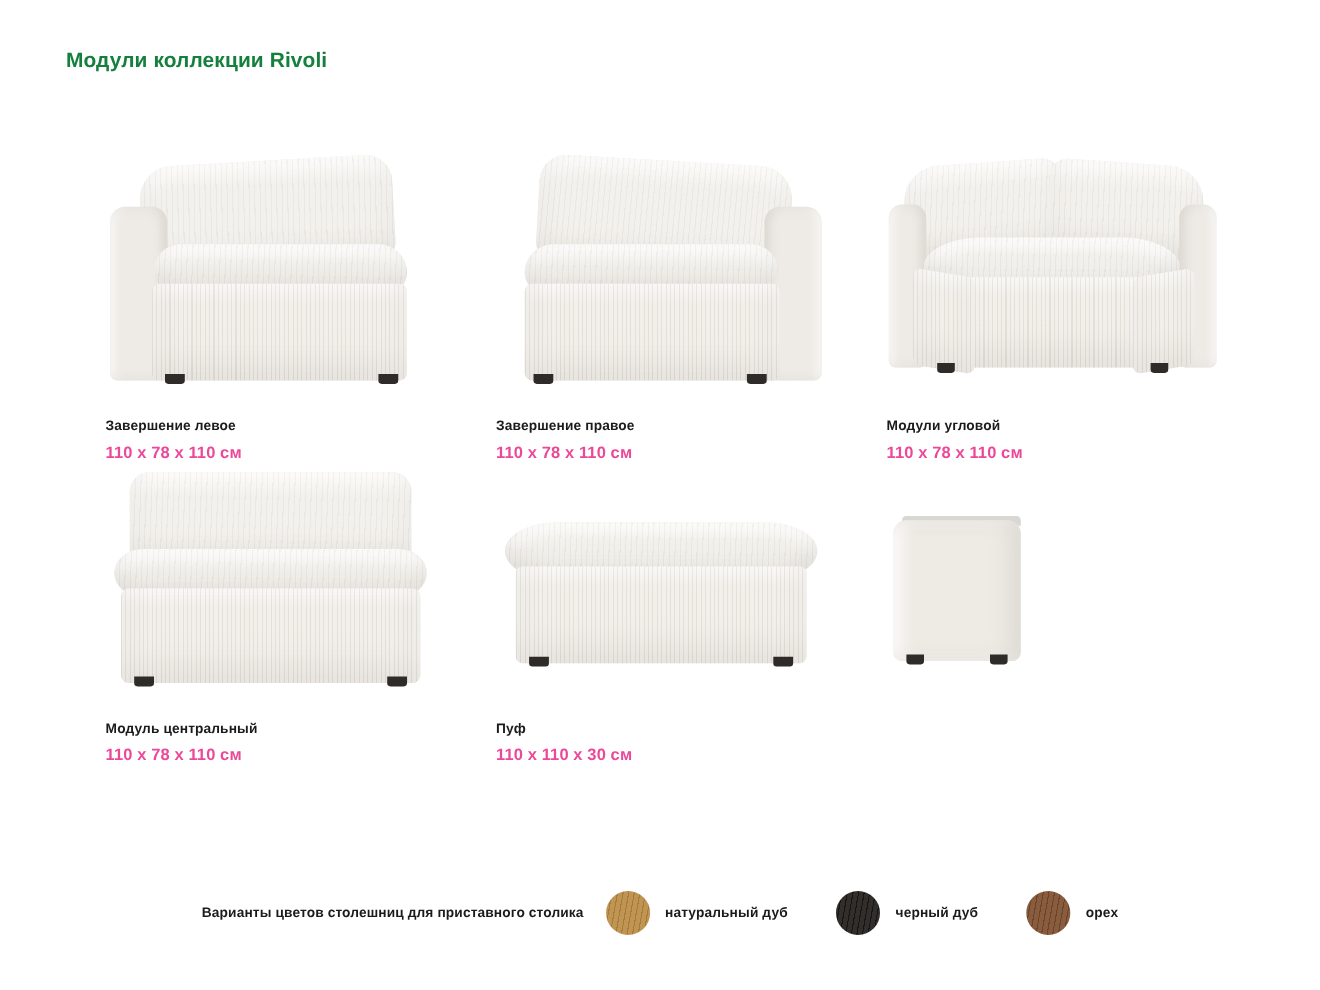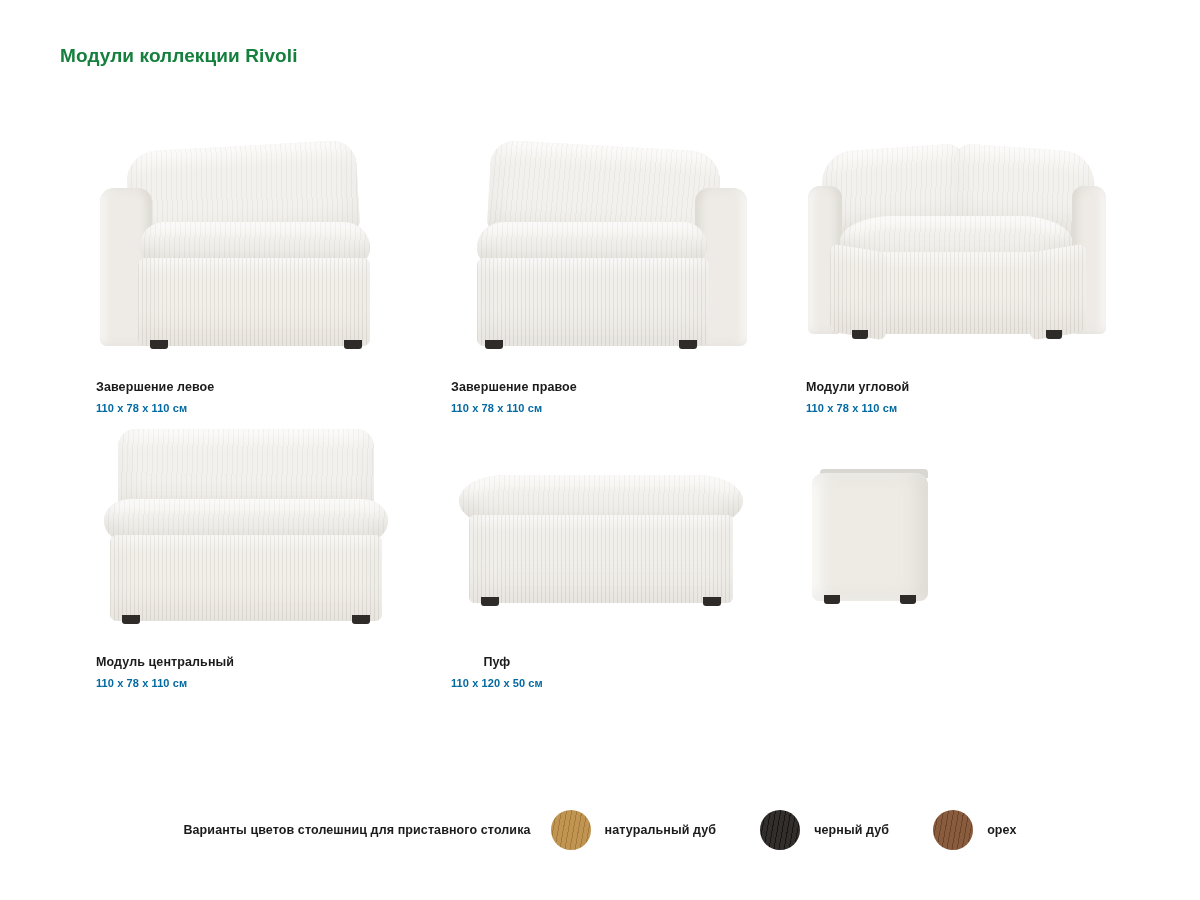--- a/index.html
+++ b/index.html
@@ -58,26 +58,25 @@
     position: absolute;
     left: 36px;
     top: 238px;
     line-height: 1.55;
   }
   .caption .name {
     font-size: 12.5px;
     font-weight: bold;
     color: #1b1b1b;
     letter-spacing: 0.1px;
-    text-align: center;
   }
   .caption .dims {
-    font-size: 11px;
-    font-weight: bold;
-    color: #0369a1;
+    font-size: 15px;
+    font-weight: bold;
+    color: #ec4899;
     letter-spacing: 0.1px;
     margin-top: 3px;
   }
 
   
   .sofa { position: absolute; inset: 0; }
 
   .arm {
     position: absolute;
     background: #eeebe6;
@@ -308,21 +307,21 @@
 
           <div class="seat tex" style="left:8px; top:60px; width:284px; height:52px; border-radius:60px / 34px;"></div>
 
           <div class="base rib" style="left:18px; top:100px; width:264px; height:88px; border-radius:6px;"></div>
           <div class="foot" style="left:30px; top:182px; width:18px;"></div>
           <div class="foot" style="left:252px; top:182px; width:18px;"></div>
         </div>
       </div>
       <div class="caption">
         <div class="name">Пуф</div>
-        <div class="dims">110 x 120 x 50 см</div>
+        <div class="dims">110 x 110 x 30 см</div>
       </div>
     </div>
 
     <div class="cell">
       <div class="figure">
         <div class="sofa">
           <div class="table-top" style="left:14px; top:54px; width:108px; height:9px;"></div>
           <div class="base" style="left:6px; top:58px; width:116px; height:128px; border-radius:12px 12px 8px 8px;
                box-shadow: inset -10px 0 18px rgba(198,193,184,0.40), inset 8px 0 14px rgba(255,255,255,0.85);"></div>
           <div class="foot" style="left:18px; top:180px; width:16px;"></div>

